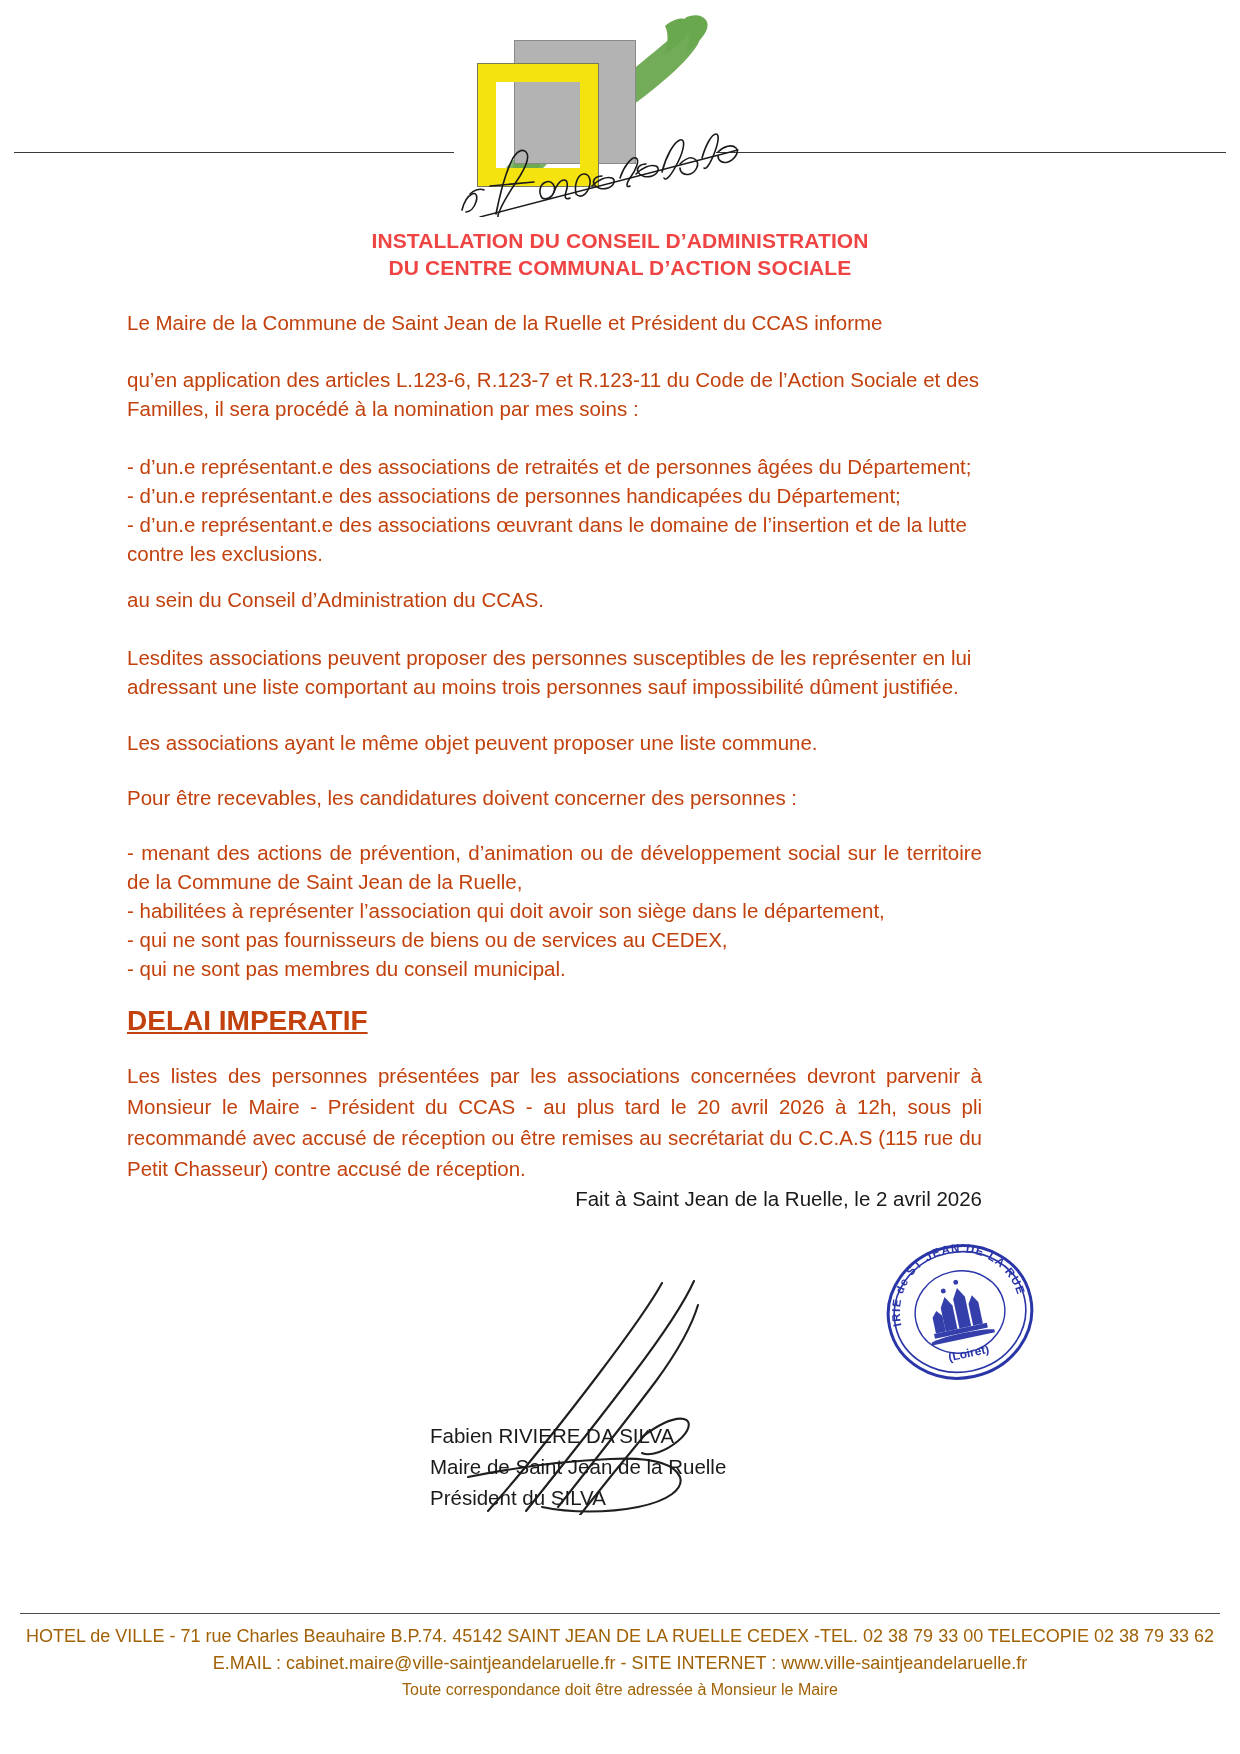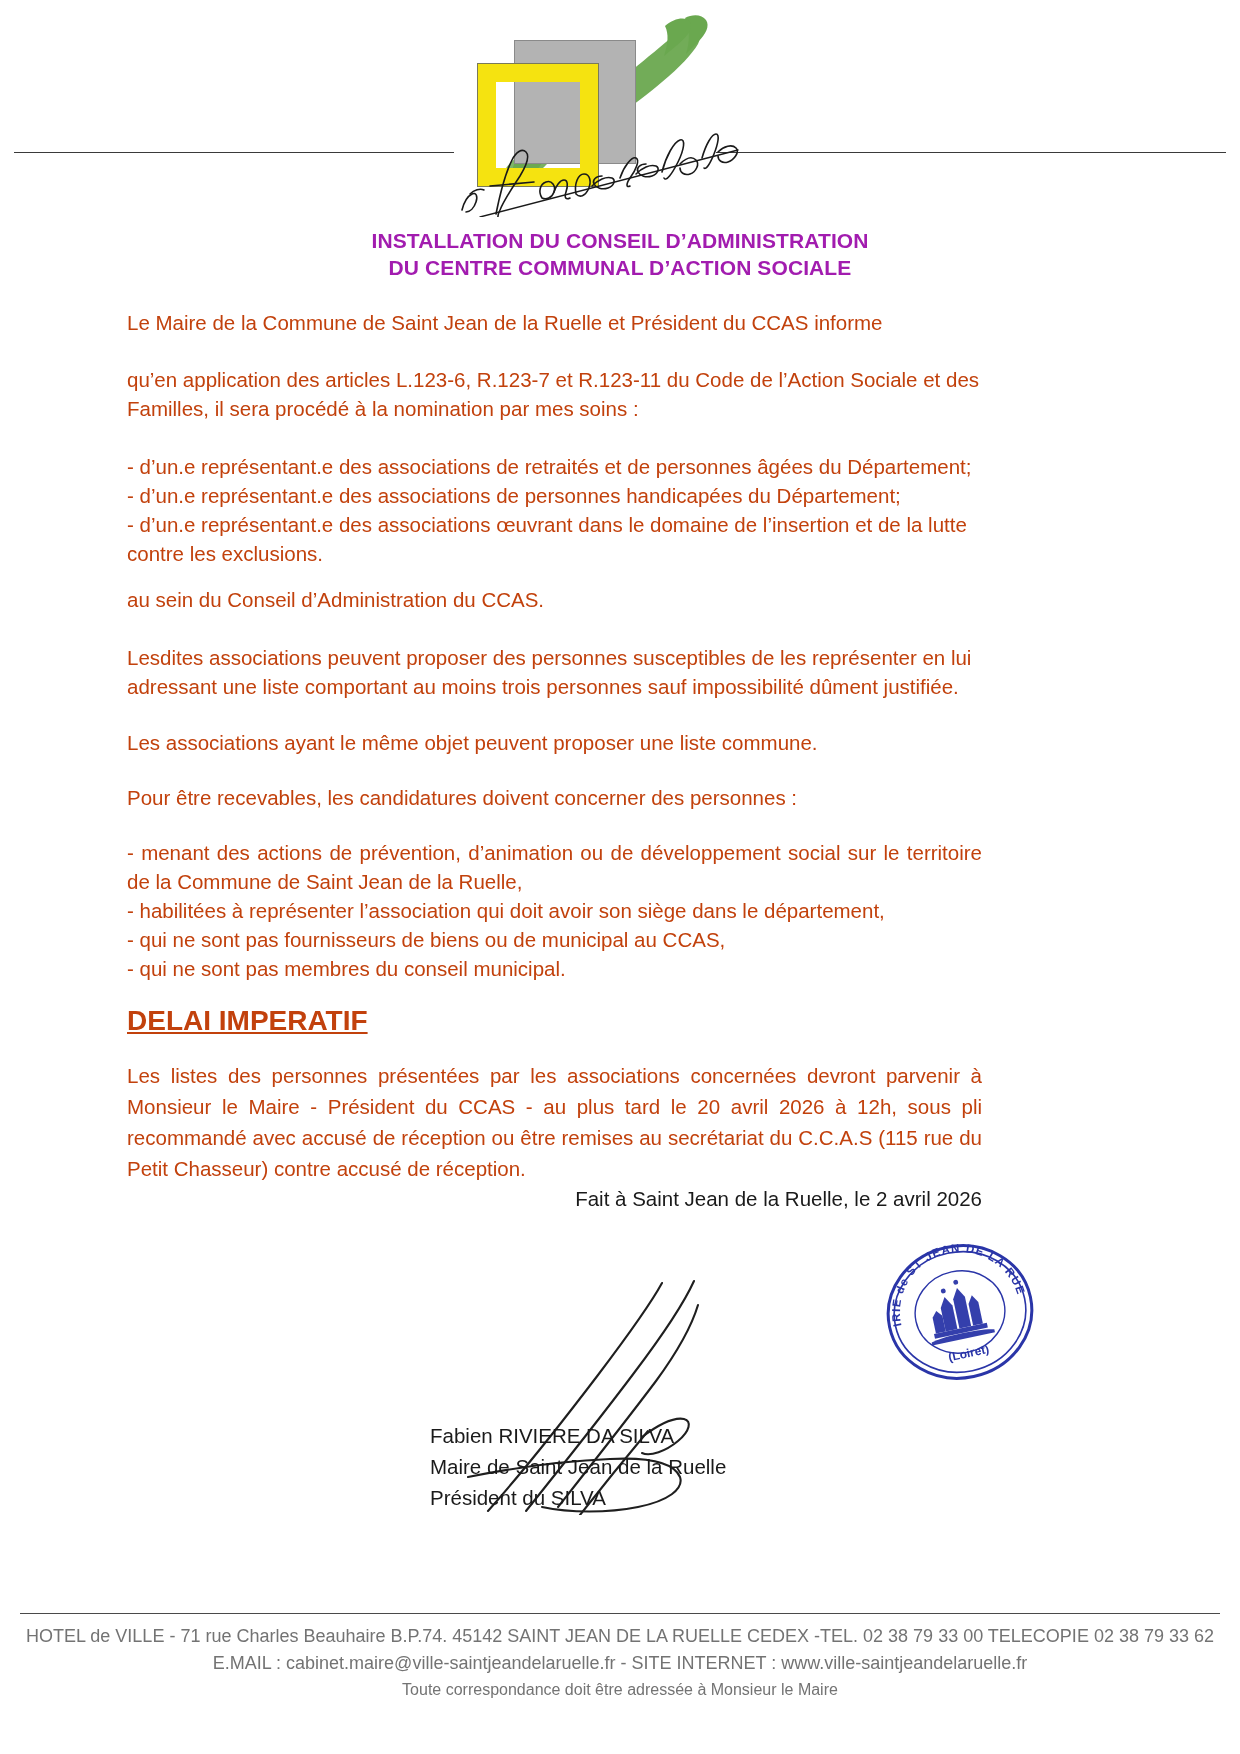--- a/index.html
+++ b/index.html
@@ -87,21 +87,21 @@
   
   .doc-title {
     position: absolute;
     left: 0;
     width: 1240px;
     text-align: center;
     font-family: "Liberation Sans", sans-serif;
     font-weight: bold;
     font-size: 21px;
     letter-spacing: 0.1px;
-    color: #a21caf;
+    color: #ef4444;
   }
   .doc-title.line1 { top: 229px; }
   .doc-title.line2 { top: 256px; }
 
   
   .body-block {
     position: absolute;
     left: 127px;
     width: 855px;
     font-size: 20.5px;
@@ -167,21 +167,21 @@
     background: #4a4a4a;
   }
   .footer {
     position: absolute;
     left: 0;
     width: 1240px;
     text-align: center;
     font-family: "Liberation Sans Narrow", "Liberation Sans", sans-serif;
     font-stretch: condensed;
     font-size: 18px;
-    color: #737373;
+    color: #a16207;
     line-height: 26px;
   }
   .footer.l1 { top: 1623px; }
   .footer.l2 { top: 1650px; }
   .footer.l3 { top: 1677px; font-size: 16px; }
 </style>
 </head>
 <body>
 
 <div class="page">
@@ -243,21 +243,21 @@
   <div class="body-block b-narrow p-left" style="top:585px;">au sein du Conseil d’Administration du CCAS.</div>
 
   <div class="body-block b-narrow p-left" style="top:643px;">Lesdites associations peuvent proposer des personnes susceptibles de les représenter en lui adressant une liste comportant au moins trois personnes sauf impossibilité dûment justifiée.</div>
 
   <div class="body-block b-narrow p-left" style="top:728px;">Les associations ayant le même objet peuvent proposer une liste commune.</div>
 
   <div class="body-block b-narrow p-left" style="top:783px;">Pour être recevables, les candidatures doivent concerner des personnes :</div>
 
   <div class="body-block b-narrow p-justify" style="top:838px;">- menant des actions de prévention, d’animation ou de développement social sur le territoire de la Commune de Saint Jean de la Ruelle,</div>
   <div class="body-block b-narrow p-left" style="top:896px;">- habilitées à représenter l’association qui doit avoir son siège dans le département,</div>
-  <div class="body-block b-narrow p-left" style="top:925px;">- qui ne sont pas fournisseurs de biens ou de municipal au CCAS,</div>
+  <div class="body-block b-narrow p-left" style="top:925px;">- qui ne sont pas fournisseurs de biens ou de services au CEDEX,</div>
   <div class="body-block b-narrow p-left" style="top:954px;">- qui ne sont pas membres du conseil municipal.</div>
 
   <div class="body-block b-narrow section-heading" style="top:1006px;">DELAI IMPERATIF</div>
 
   <div class="body-block p-justify" style="top:1060px; line-height:31px; font-size:20.5px;">Les listes des personnes présentées par les associations concernées devront parvenir à Monsieur le Maire - Président du CCAS - au plus tard le 20 avril 2026 à 12h, sous pli recommandé avec accusé de réception ou être remises au secrétariat du C.C.A.S (115 rue du Petit Chasseur) contre accusé de réception.</div>
 
   <div class="signature-line" style="top:1187px;">Fait à Saint Jean de la Ruelle, le 2 avril 2026</div>
 
   <svg class="signature-svg" viewBox="0 0 340 290">
     <g fill="none" stroke="#1f1f1f" stroke-width="2.1" stroke-linecap="round">

